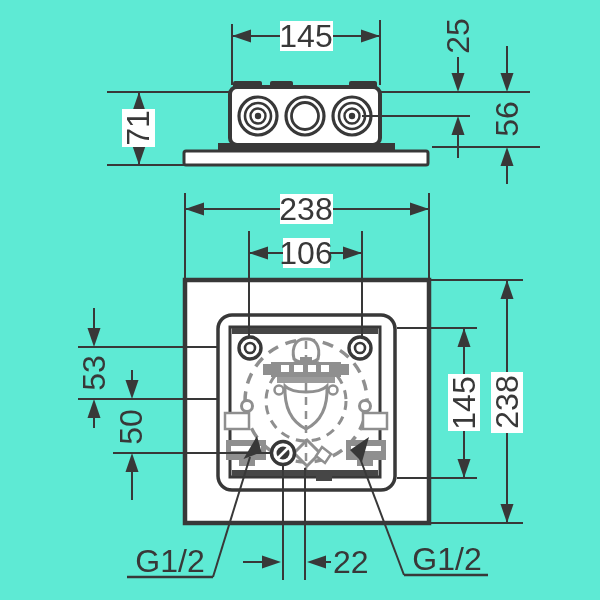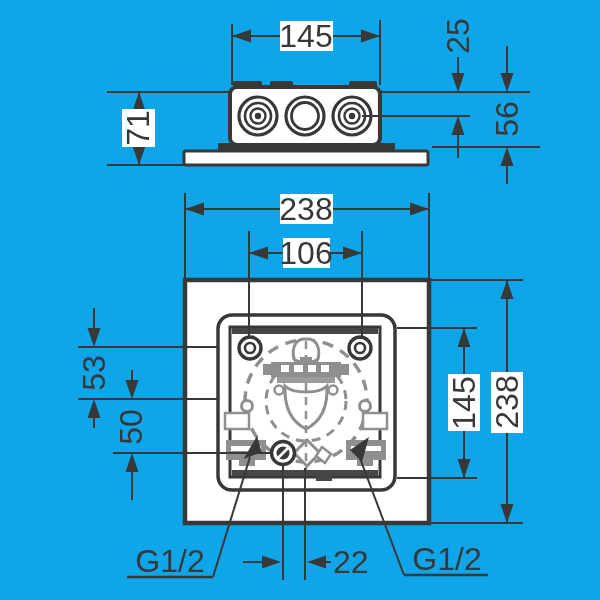--- a/index.html
+++ b/index.html
@@ -1,16 +1,16 @@
 <!DOCTYPE html>
 <html><head>
 <meta charset="utf-8">
 <style>
   html,body{margin:0;padding:0;background:#ffffff;}
-  .stage{position:relative;width:600px;height:600px;background:#0ea5e9;overflow:hidden;}
+  .stage{position:relative;width:600px;height:600px;background:#5eead4;overflow:hidden;}
   svg{position:absolute;left:0;top:0;}
   text{font-family:"Liberation Sans","DejaVu Sans",sans-serif;font-size:32px;fill:#383838;}
 </style>
 </head>
 <body>
 
 <div class="stage">
 <svg width="600" height="600" viewBox="0 0 600 600">
 
   <g stroke-linecap="butt">

